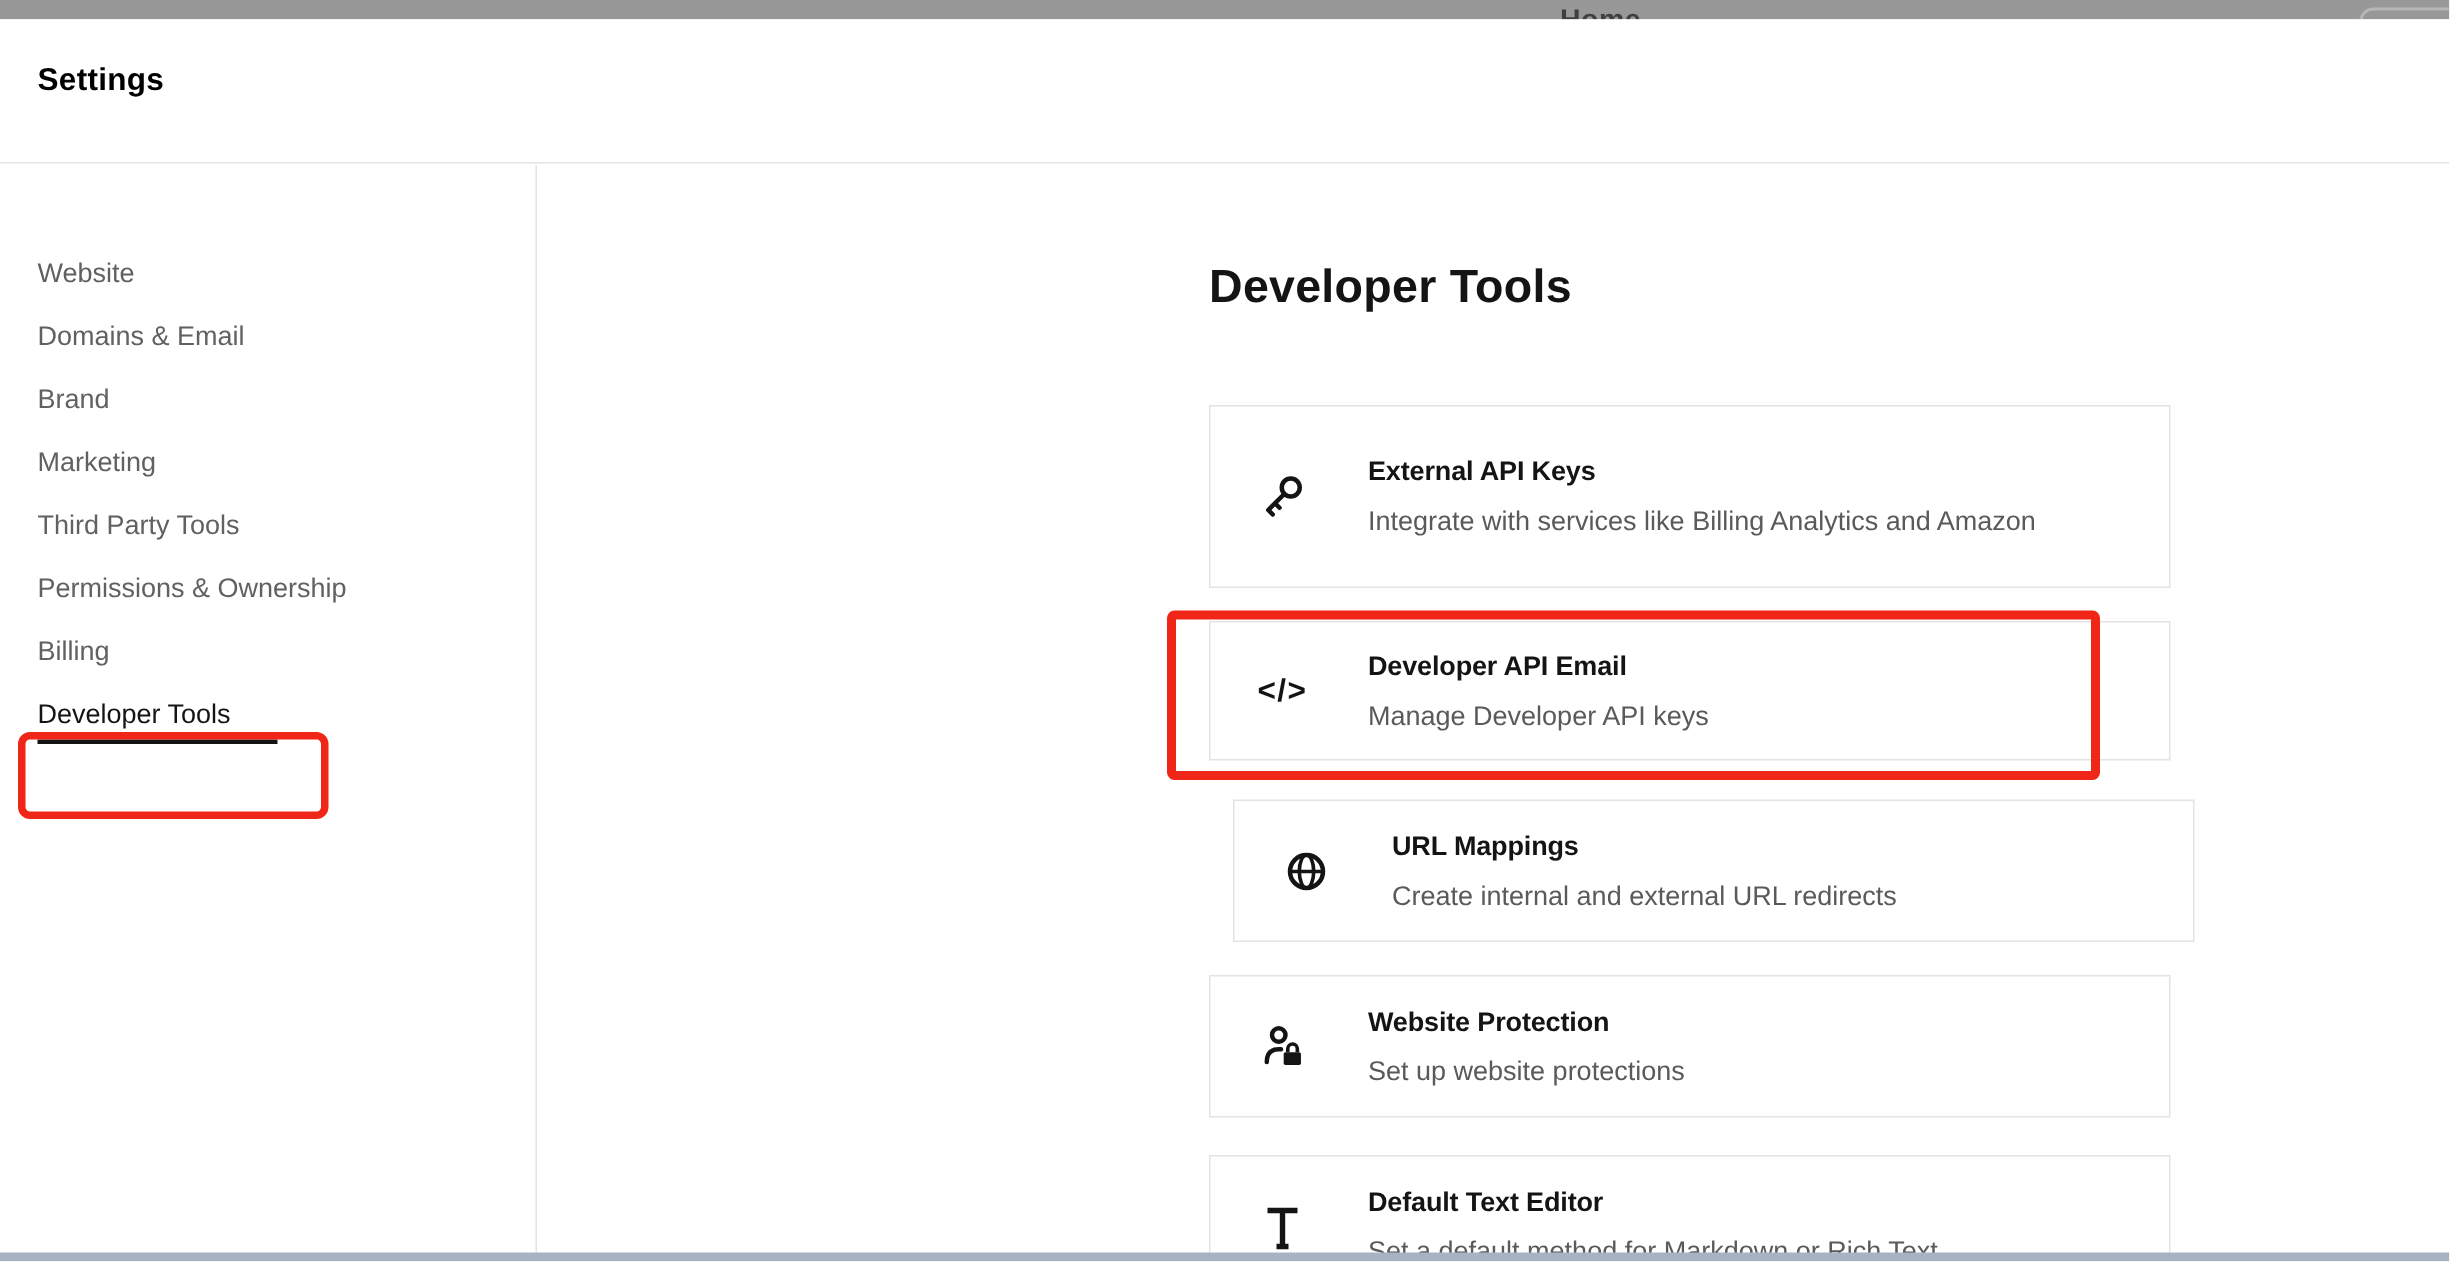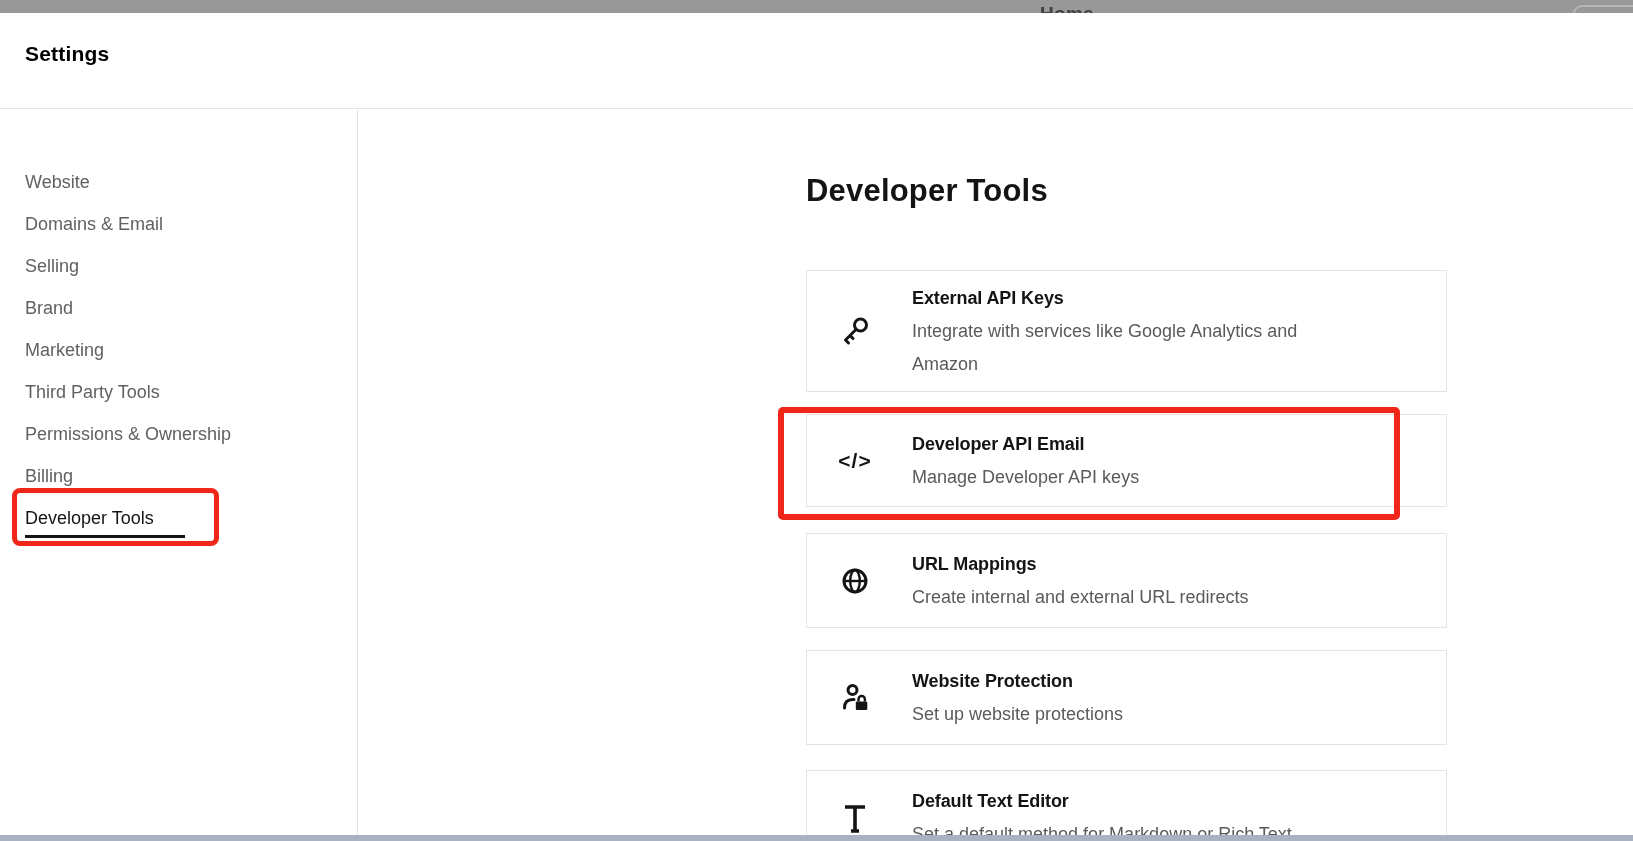--- a/index.html
+++ b/index.html
@@ -37,21 +37,21 @@
     border:1px solid #e3e3e3; display:flex; align-items:center;
     padding-left:31px; cursor:pointer;
   }
   .card-icon { width:34px; height:34px; flex:0 0 34px; margin-right:40px; display:flex; align-items:center; justify-content:center; color:#141414; }
   .card-icon svg { display:block; }
   .code-glyph { font-size:21px; font-weight:700; letter-spacing:1px; color:#141414; white-space:nowrap; }
   .card-title { font-size:18px; font-weight:700; color:#141414; line-height:33px; letter-spacing:-0.1px; }
   .card-desc { font-size:18px; color:#5a5a5a; line-height:33px; max-width:455px; }
   .card-1 { top:160px; height:122px; }
   .card-2 { top:304px; height:93px; }
-  .card-3 { top:423px; height:95px; }
+  .card-3 { top:423px; height:95px;margin-left:16px; }
   .card-4 { top:540px; height:95px; }
   .card-5 { top:660px; height:95px; }
   .red-box { position:absolute; border:6px solid #f02718; border-radius:5px; pointer-events:none; }
   .red-box-sidebar { left:12px; top:378px; width:207px; height:58px; border-width:5px; border-radius:8px; }
   .red-box-card { left:419px; top:297px; width:622px; height:113px; }
   .bottombar { position:absolute; left:0; top:835px; width:100%; height:6px; background:#a9b2c3; }
 </style>
 </head>
 <body>
 
@@ -65,21 +65,20 @@
   <div class="panel">
 
     <div class="panel-header">
       <h1 class="settings-title">Settings</h1>
     </div>
 
     <div class="sidebar">
       <nav class="nav">
         <a class="nav-item">Website</a>
         <a class="nav-item">Domains &amp; Email</a>
-        <a class="nav-item">Selling</a>
         <a class="nav-item">Brand</a>
         <a class="nav-item">Marketing</a>
         <a class="nav-item">Third Party Tools</a>
         <a class="nav-item">Permissions &amp; Ownership</a>
         <a class="nav-item">Billing</a>
         <a class="nav-item active">Developer Tools</a>
       </nav>
       <div class="red-box red-box-sidebar"></div>
     </div>
 
@@ -88,21 +87,21 @@
 
       <div class="card card-1">
         <span class="card-icon">
           <svg width="34" height="34" viewBox="0 0 34 34" fill="none" stroke="#141414" stroke-width="3">
             <circle cx="22.5" cy="11" r="6"></circle>
             <path d="M18 15.5 L7.5 26 M7.5 26 L10.5 29 M12 21.5 L15 24.5" stroke-linecap="round"></path>
           </svg>
         </span>
         <div class="card-text">
           <div class="card-title">External API Keys</div>
-          <div class="card-desc">Integrate with services like Google Analytics and Amazon</div>
+          <div class="card-desc">Integrate with services like Billing Analytics and Amazon</div>
         </div>
       </div>
 
       <div class="card card-2">
         <span class="card-icon">
           <span class="code-glyph">&lt;/&gt;</span>
         </span>
         <div class="card-text">
           <div class="card-title">Developer API Email</div>
           <div class="card-desc">Manage Developer API keys</div>

